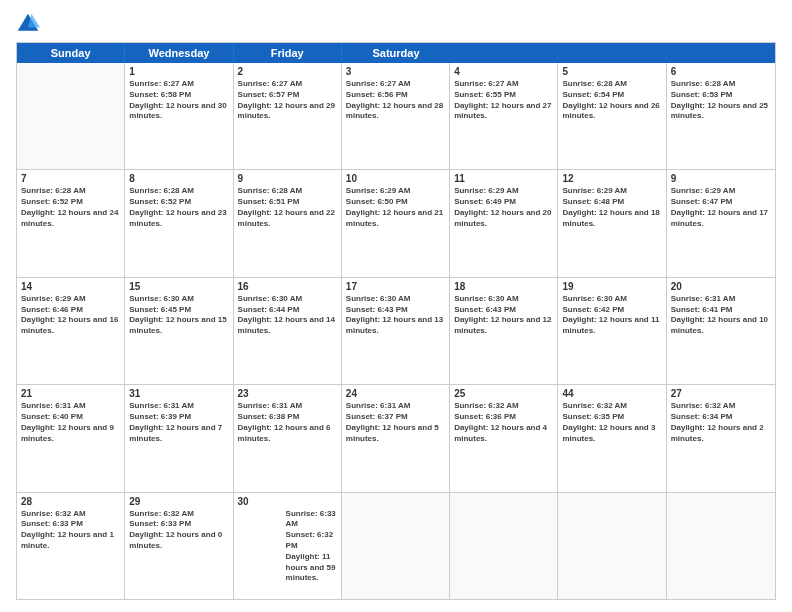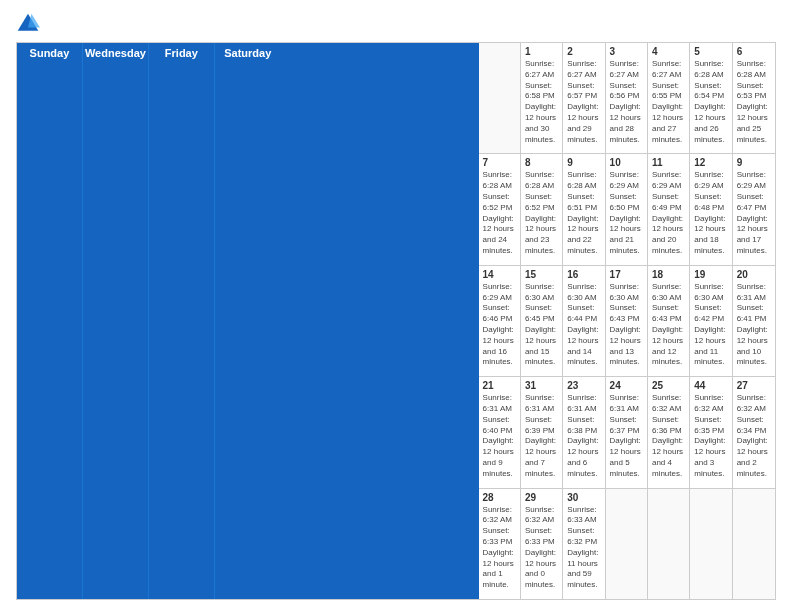--- a/index.html
+++ b/index.html
@@ -49,21 +49,21 @@
       font-weight: bold;
       color: #333;
     }
     .subtitle {
       font-size: 14px;
       color: #444;
     }
     .calendar {
       flex: 1;
       display: flex;
-      flex-direction: row;
+      flex-direction: column;
       border: 1px solid #ccc;
     }
     .cal-header-row {
       display: grid;
       grid-template-columns: repeat(7, 1fr);
       background: #1565c0;
     }
     .cal-header-cell {
       color: #fff;
       font-size: 11px;
@@ -99,20 +99,21 @@
     .day-num {
       font-size: 10px;
       font-weight: bold;
       color: #333;
       margin-bottom: 2px;
     }
     .day-info {
       font-size: 8px;
       color: #444;
       line-height: 1.35;
+      font-weight: bold;
     }
   </style>
 </head>
 <body>
 
 <div class="page">
   <div class="header">
     <div class="logo">
       <svg class="logo-icon" viewBox="0 0 28 28">
         <polygon points="14,2 26,22 2,22" fill="#1565c0"></polygon>
@@ -316,21 +317,21 @@
 Daylight: 12 hours and 1 minute.</div>
           </div>
           <div class="cal-cell">
             <div class="day-num">29</div>
             <div class="day-info" style="white-space: pre-line;">Sunrise: 6:32 AM
 Sunset: 6:33 PM
 Daylight: 12 hours and 0 minutes.</div>
           </div>
           <div class="cal-cell">
             <div class="day-num">30</div>
-            <div class="day-info" style="white-space: pre-line;">Sunrise: 6:33 AM
+            <div class="day-info" style="white-space: pre-line; margin-left: 48px;">Sunrise: 6:33 AM
 Sunset: 6:32 PM
 Daylight: 11 hours and 59 minutes.</div>
           </div>
           <div class="cal-cell empty"></div>
           <div class="cal-cell empty"></div>
           <div class="cal-cell empty"></div>
           <div class="cal-cell empty"></div>
         </div>
       </div>
   </div>

